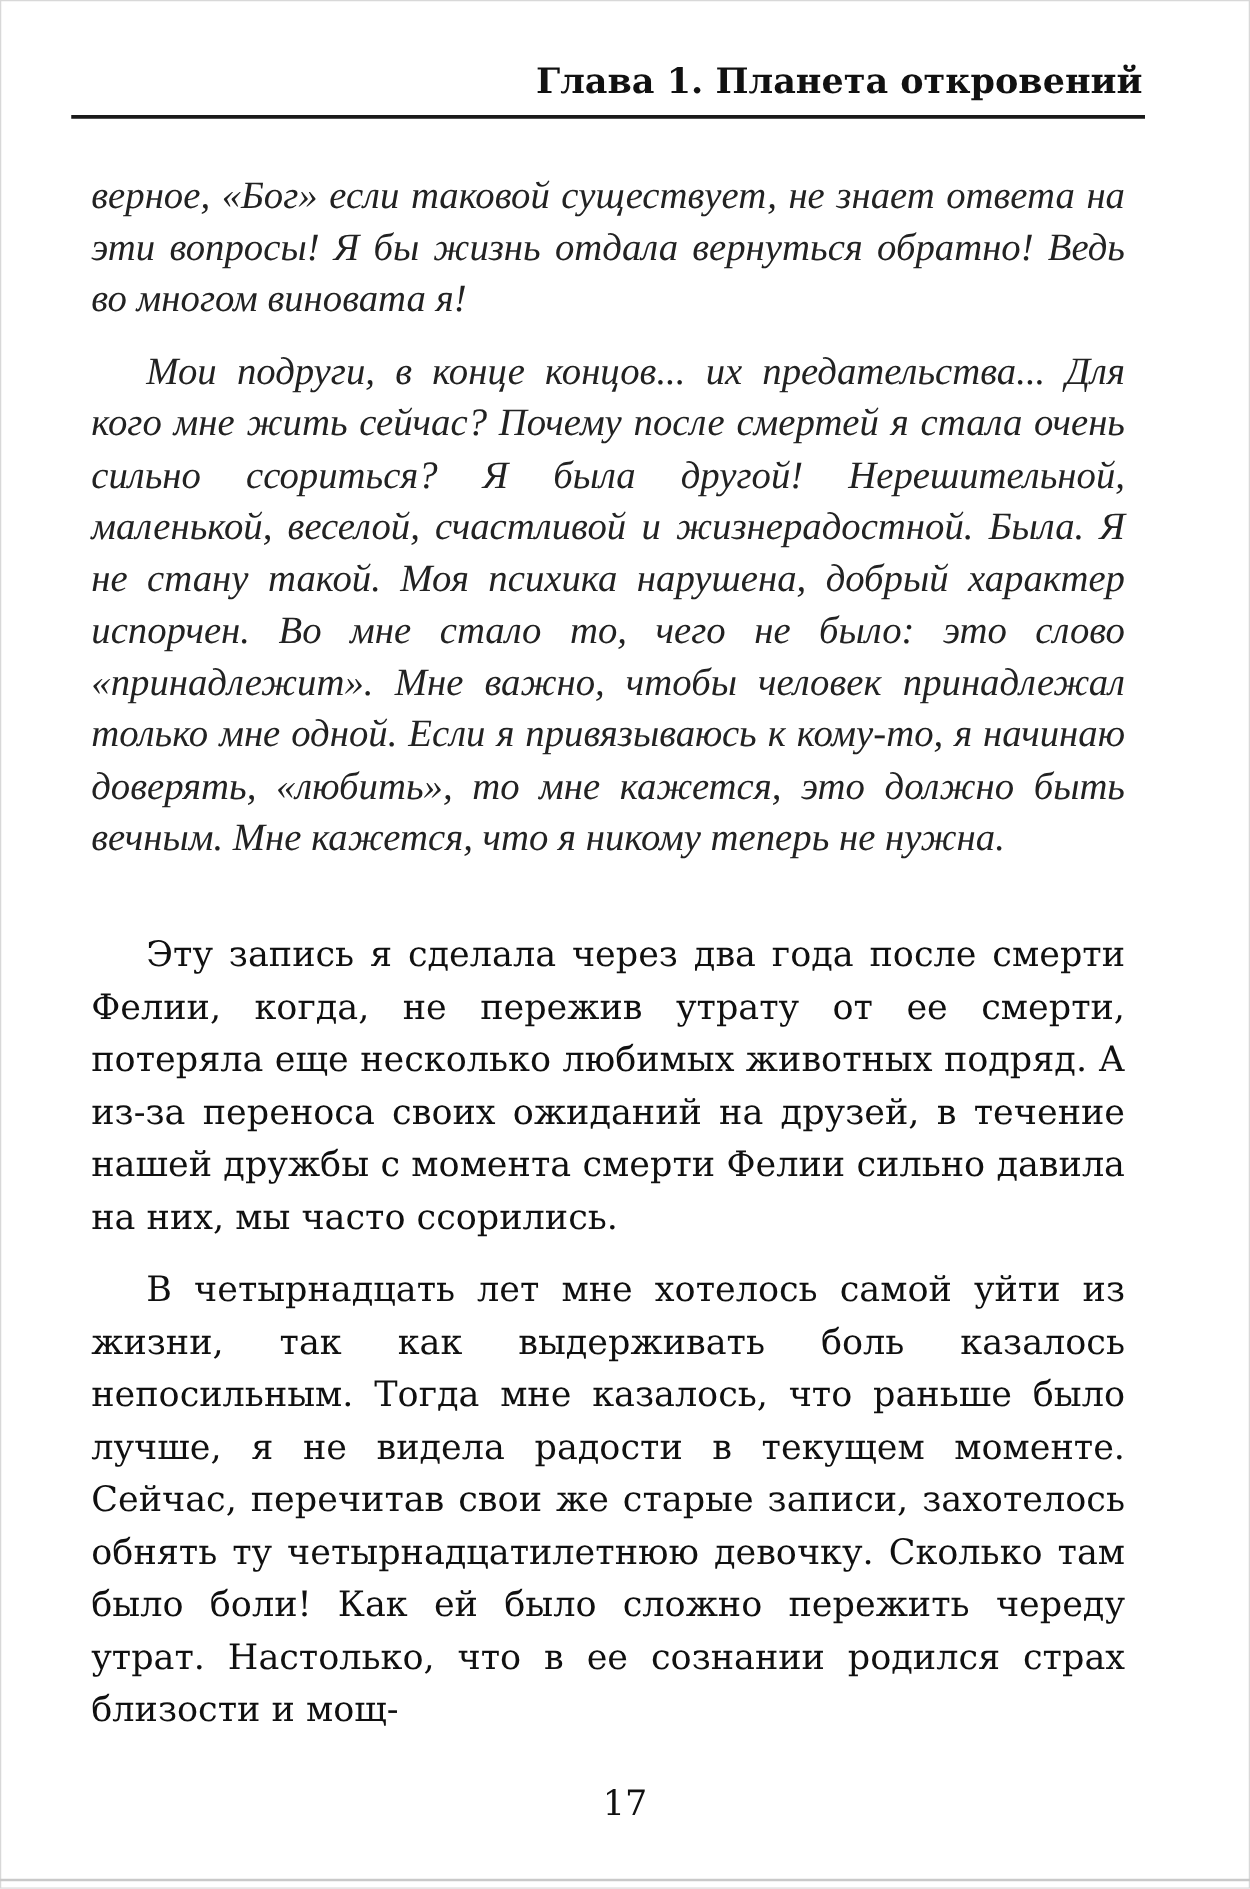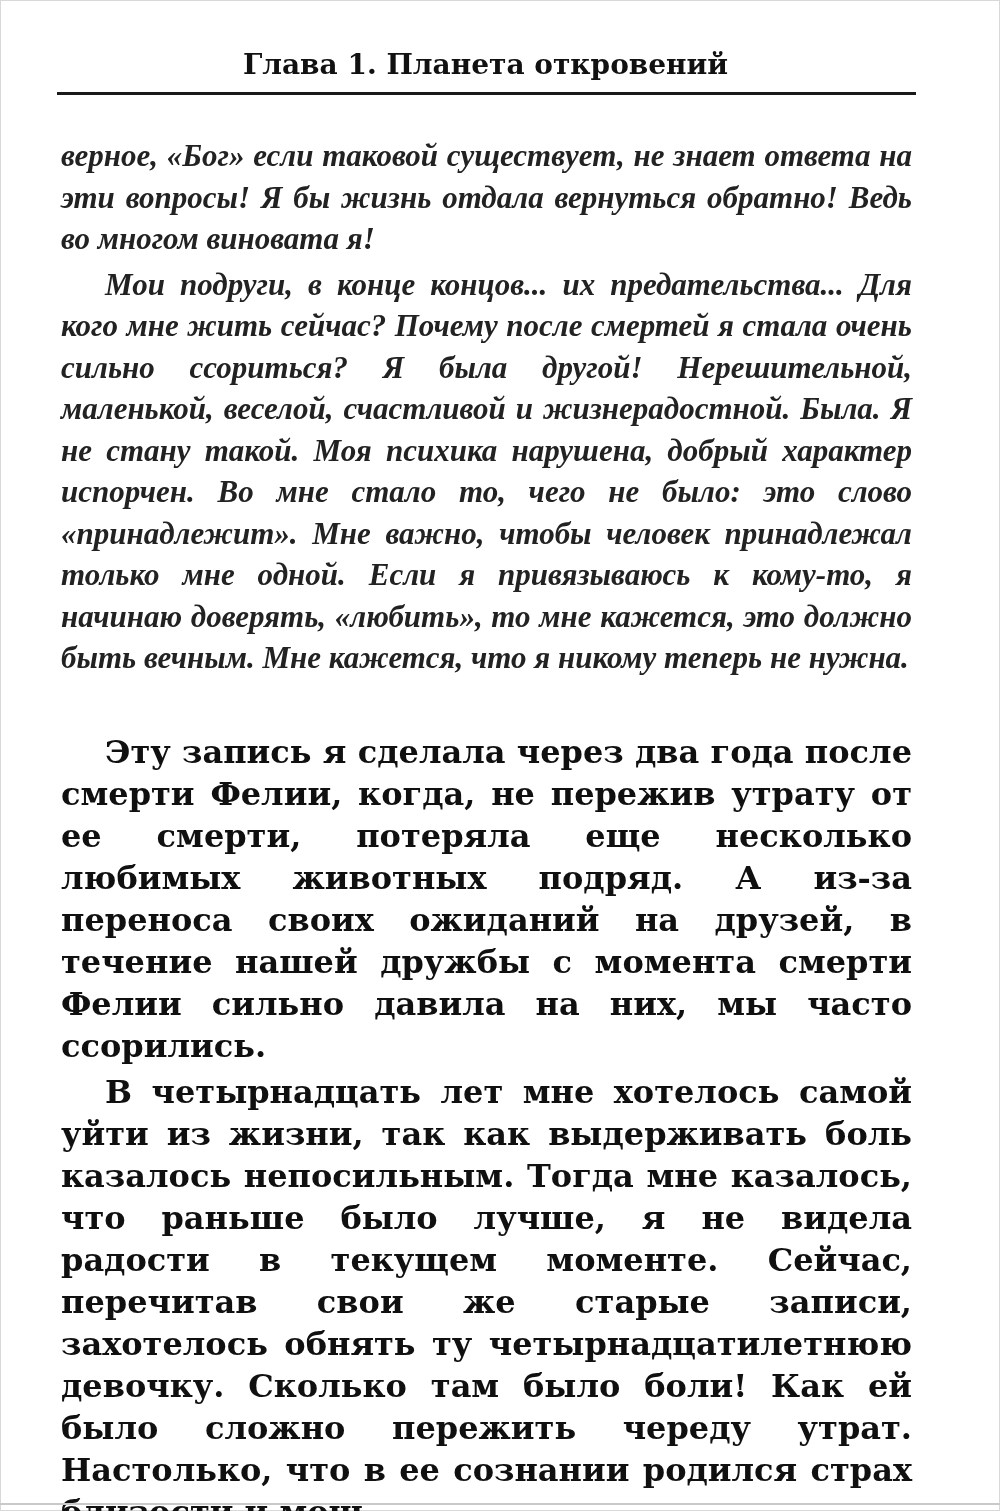--- a/index.html
+++ b/index.html
@@ -14,54 +14,53 @@
     margin: 0 auto;
     background: #ffffff;
     box-sizing: border-box;
     padding: 48px 84px 0 57px;
     font-family: "Liberation Serif", serif;
     color: #1b1b1b;
     overflow: hidden;
     box-shadow: inset 0 0 0 1px #d8d8d8;
   }
   .running-head {
-    text-align: center;
+    text-align: right;
     font-family: "DejaVu Serif", serif;
     font-weight: bold;
     font-size: 28px;
     line-height: 34px;
     color: #111111;
     padding-right: 2px;
   }
   .head-rule {
     margin-top: 10px;
     height: 0;
     border-bottom: 3px solid #1a1a1a;
   }
   .body-text {
     margin-top: 40px;
   }
   .body-text p {
-    margin: 4px;
+    margin: 16px;
     text-align: justify;
-    font-weight: bold;
   }
   .quote-block p {
     font-family: "Liberation Serif", serif;
     font-style: italic;
     font-size: 31px;
     line-height: 41.5px;
     color: #222222;
   }
   .narrative-block {
     margin-top: 52px;
   }
   .narrative-block p {
     font-family: "DejaVu Serif", serif;
-    font-size: 32px;
+    font-size: 28px;
     line-height: 42px;
     color: #101010;
   }
   .body-text p.indent {
     text-indent: 44px;
   }
   .page-number {
     position: absolute;
     left: 0;
     right: 0;
@@ -97,16 +96,17 @@
       <p class="indent">Мои подруги, в конце концов... их предательства... Для кого мне жить сейчас? Почему после смертей я стала очень сильно ссориться? Я была другой! Нерешительной, маленькой, веселой, счастливой и жизнерадостной. Была. Я не стану такой. Моя психика нарушена, добрый характер испорчен. Во мне стало то, чего не было: это слово «принадлежит». Мне важно, чтобы человек принадлежал только мне одной. Если я привязываюсь к кому-то, я начинаю доверять, «любить», то мне кажется, это должно быть вечным. Мне кажется, что я никому теперь не нужна.</p>
     </section>
 
     <section class="narrative-block">
       <p class="indent">Эту запись я сделала через два года после смерти Фелии, когда, не пережив утрату от ее смерти, потеряла еще несколько любимых животных подряд. А из-за переноса своих ожиданий на друзей, в течение нашей дружбы с момента смерти Фелии сильно давила на них, мы часто ссорились.</p>
       <p class="indent">В четырнадцать лет мне хотелось самой уйти из жизни, так как выдерживать боль казалось непосильным. Тогда мне казалось, что раньше было лучше, я не видела радости в текущем моменте. Сейчас, перечитав свои же старые записи, захотелось обнять ту четырнадцатилетнюю девочку. Сколько там было боли! Как ей было сложно пережить череду утрат. Настолько, что в ее сознании родился страх близости и мощ-</p>
     </section>
 
   </main>
 
+  <div class="page-number">17</div>
 
   <div class="scan-edge"></div>
 
 </div>
 
 </body></html>

